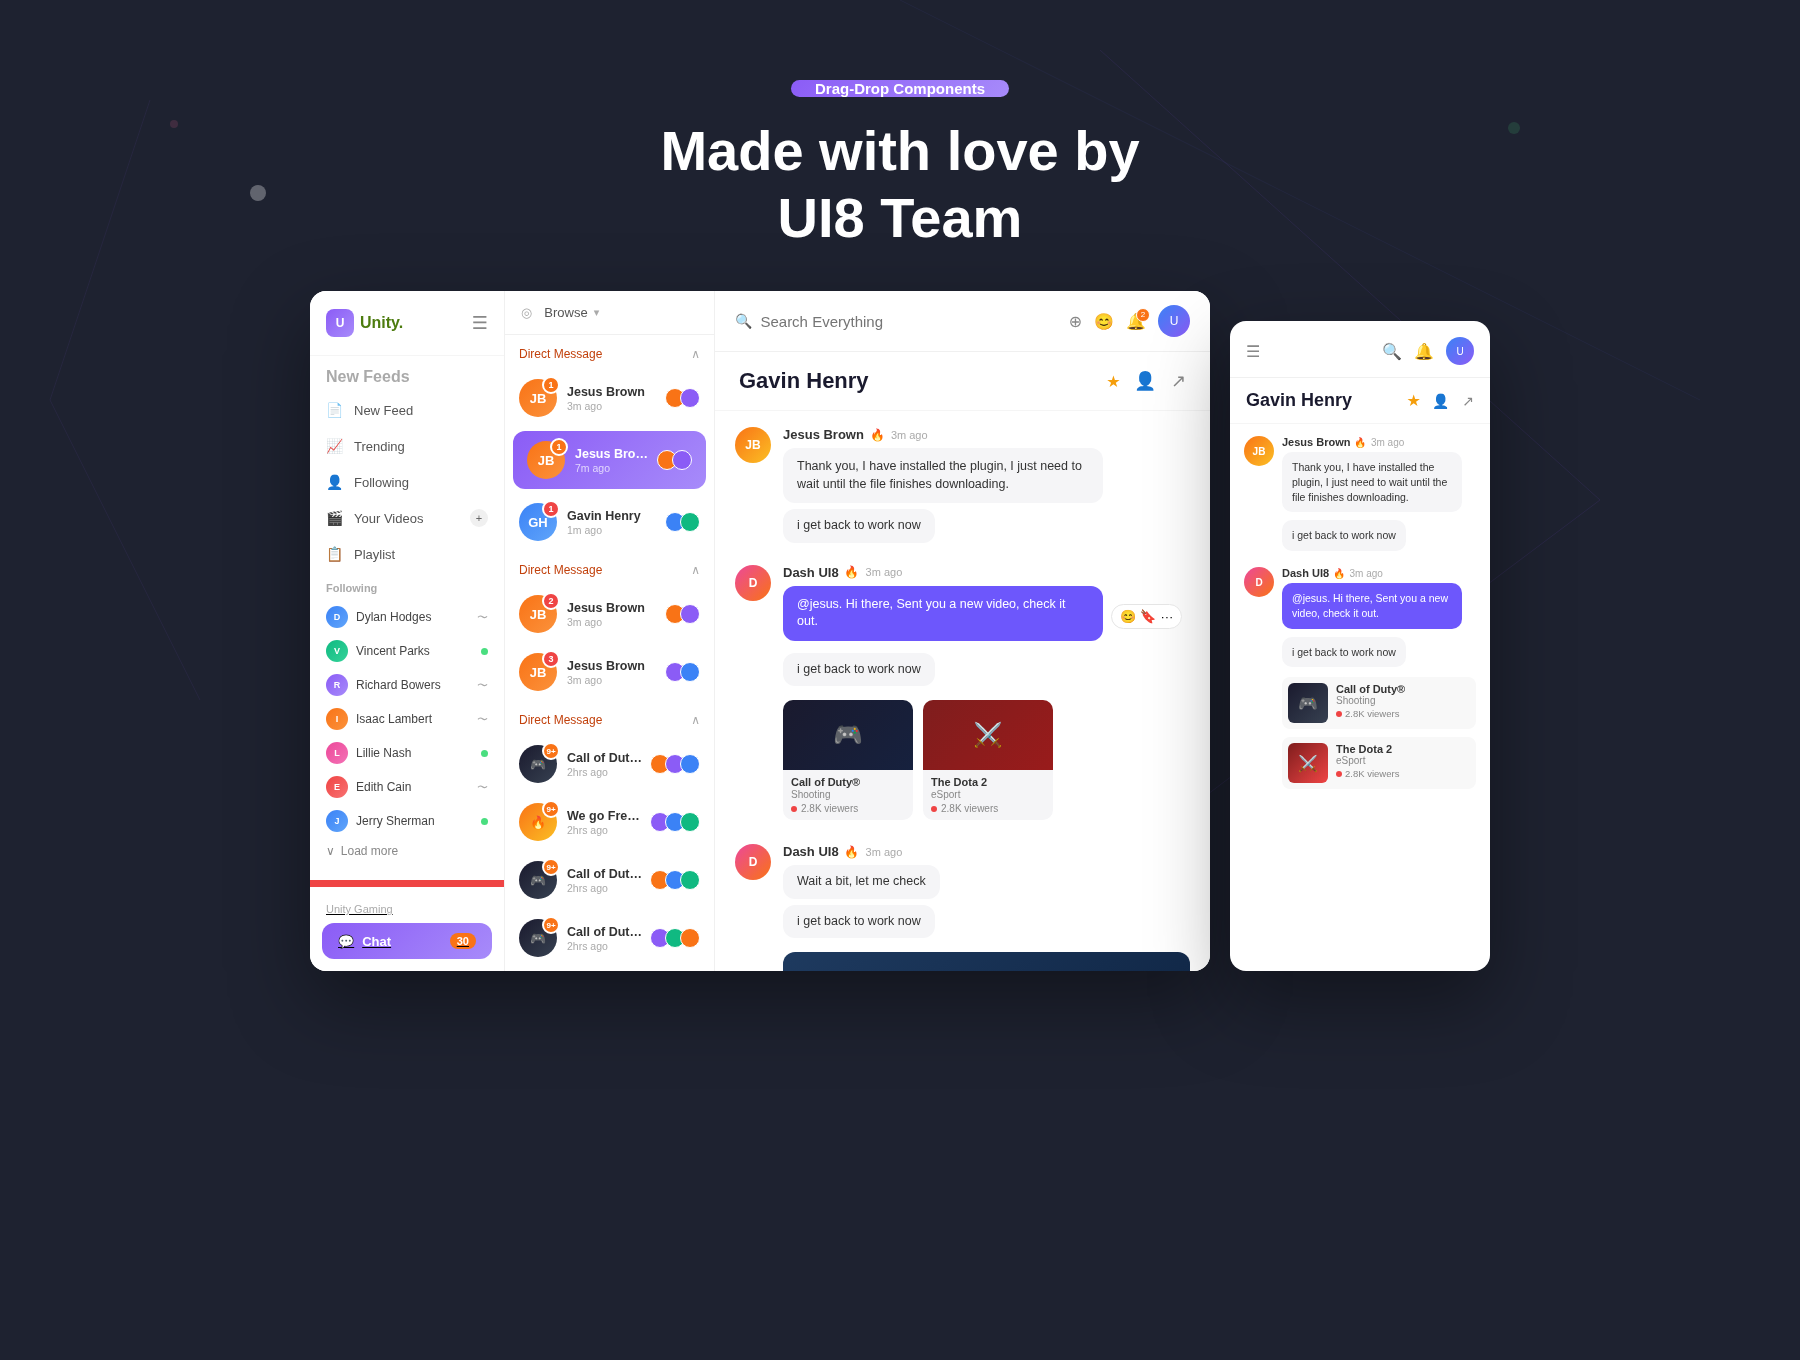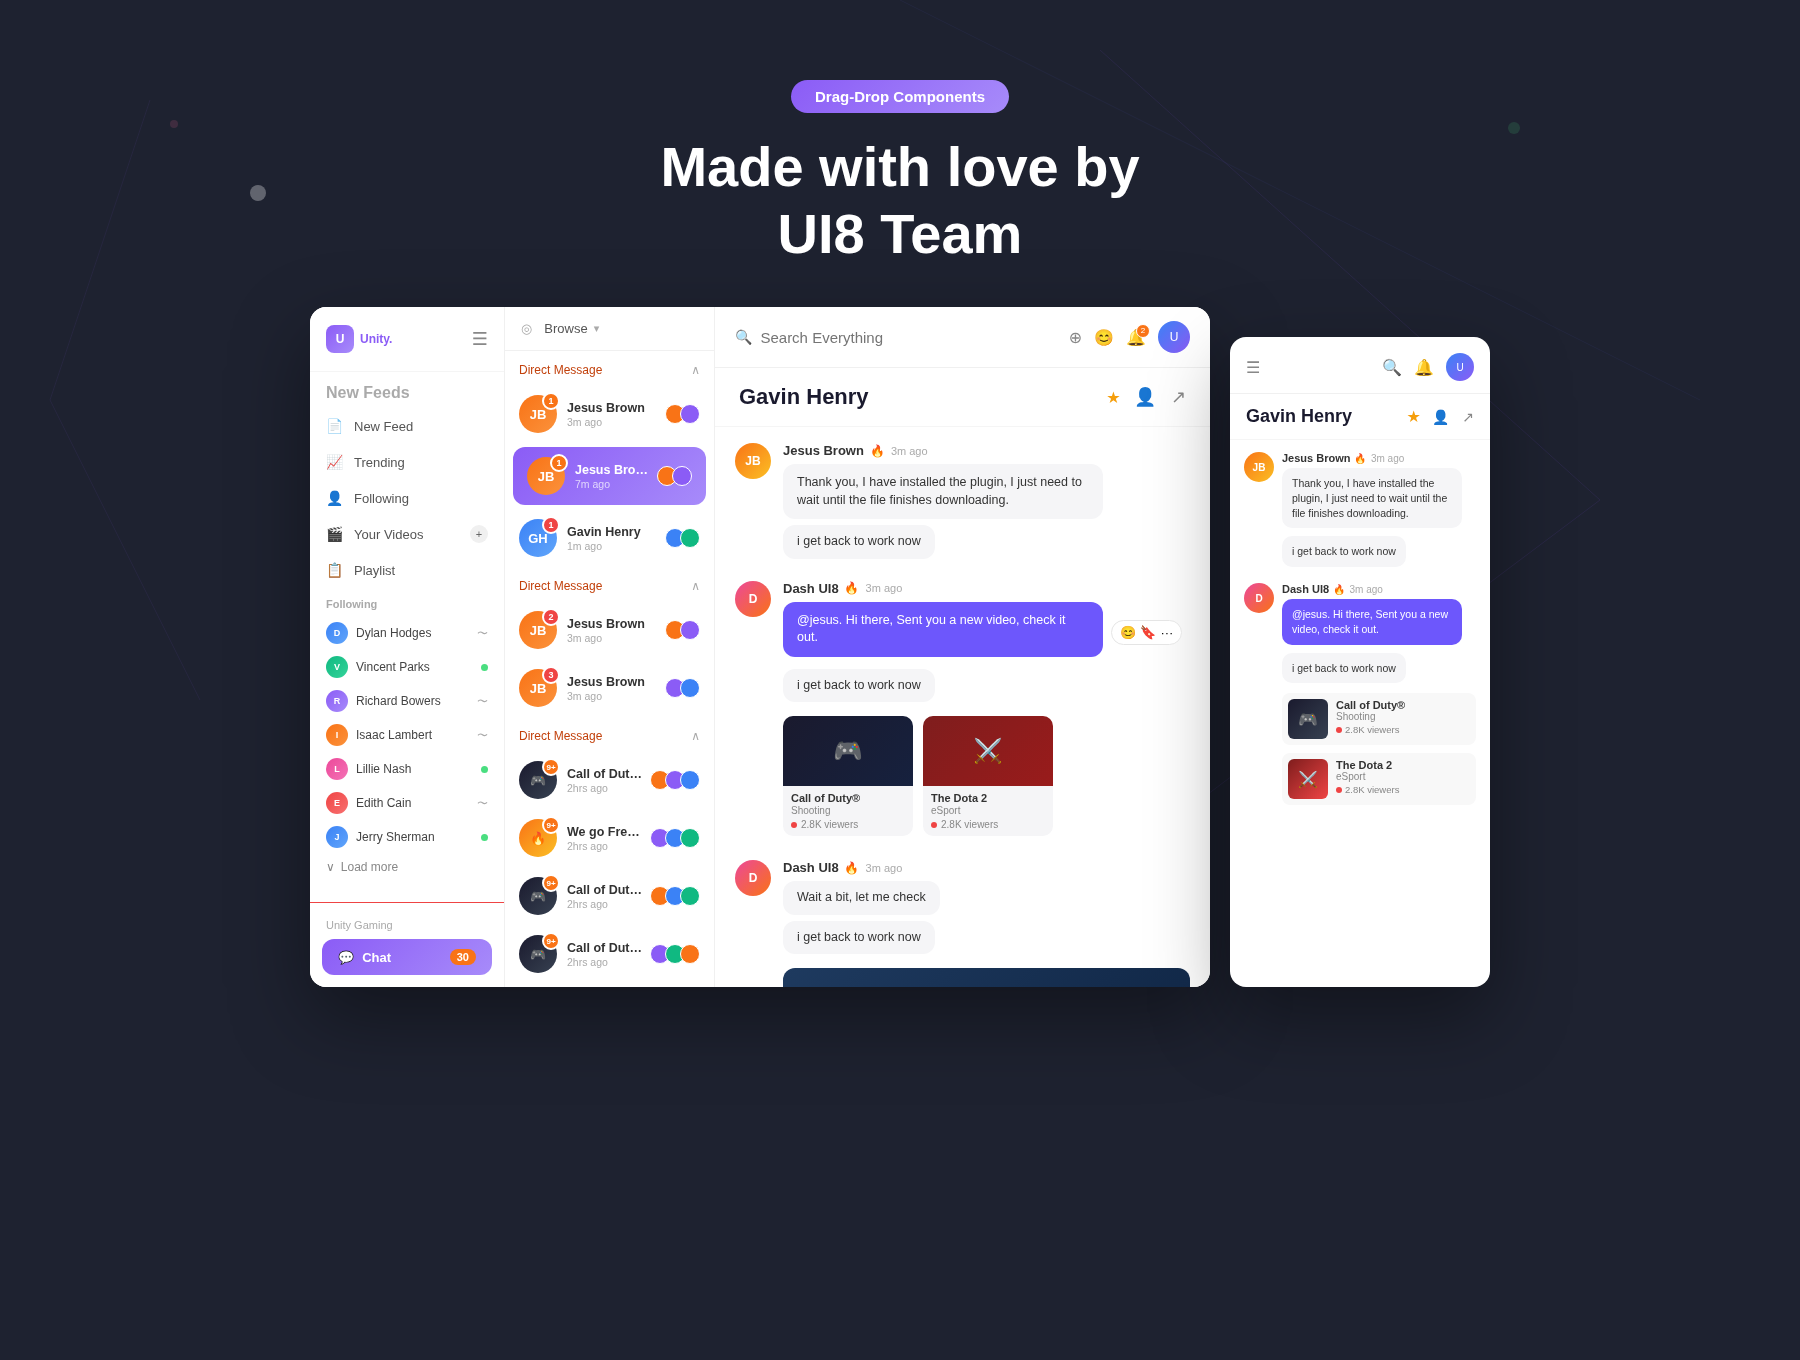--- a/index.html
+++ b/index.html
@@ -32,21 +32,21 @@
     .page-header {
       text-align: center;
       padding: 80px 20px 40px;
       position: relative;
       z-index: 1;
     }
     .drag-drop-badge {
       display: inline-block;
       background: linear-gradient(135deg, #8b5cf6, #a78bfa);
       color: white;
-      padding: 8px 24px;
+      padding: 0 24px;
       border-radius: 50px;
       font-size: 15px;
       font-weight: 600;
       margin-bottom: 20px;
     }
     .page-title {
       color: white;
       font-size: 56px;
       font-weight: 800;
       line-height: 1.2;
@@ -101,23 +101,23 @@
       background: linear-gradient(135deg, #8b5cf6, #a78bfa);
       border-radius: 8px;
       display: flex;
       align-items: center;
       justify-content: center;
       color: white;
       font-size: 12px;
       font-weight: bold;
     }
     .logo-text {
-      font-size: 12px;
+      font-size: 16px;
       font-weight: 700;
-      color: #8b5cf6;
+      color: #4d7c0f;
     }
     .hamburger {
       color: #888;
       font-size: 18px;
       cursor: pointer;
     }
 
     .sidebar-section-title {
       font-size: 16px;
       color: #aaa;
@@ -202,22 +202,23 @@
       align-items: center;
       gap: 6px;
       padding: 6px 16px;
       cursor: pointer;
       font-size: 12px;
       color: #888;
     }
 
     .sidebar-bottom {
       margin-top: auto;
-      border-top: 1px solid #ef4444;
+      border-top: 7px solid #ef4444;
       padding: 12px 0;
+      text-decoration: underline;
     }
     .sidebar-bottom-title {
       font-size: 11px;
       color: #aaa;
       padding: 4px 16px 8px;
     }
     .chat-button {
       margin: 0 12px;
       background: linear-gradient(135deg, #8b5cf6, #a78bfa);
       color: white;

